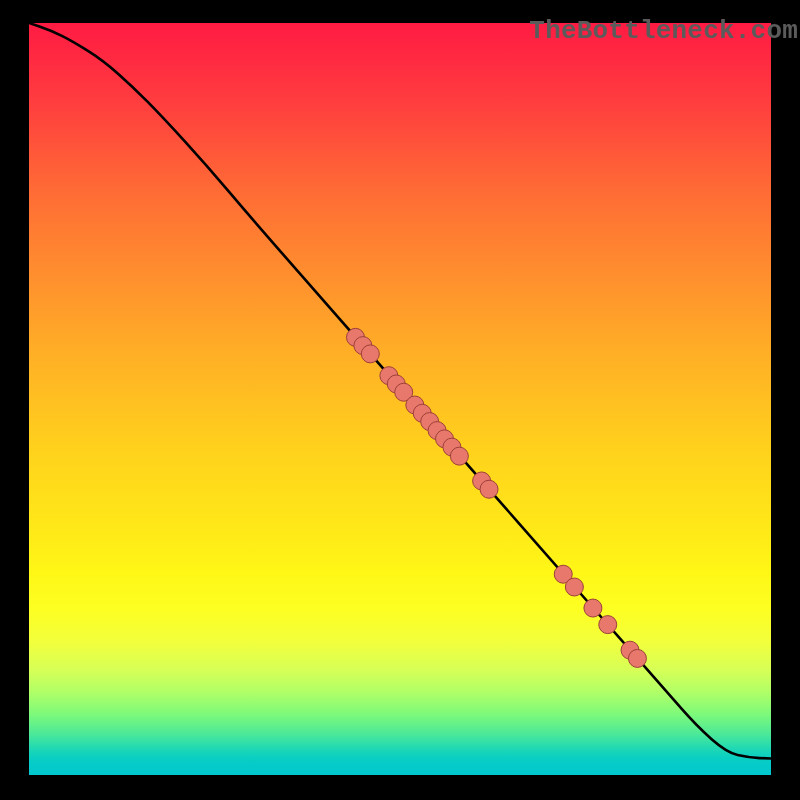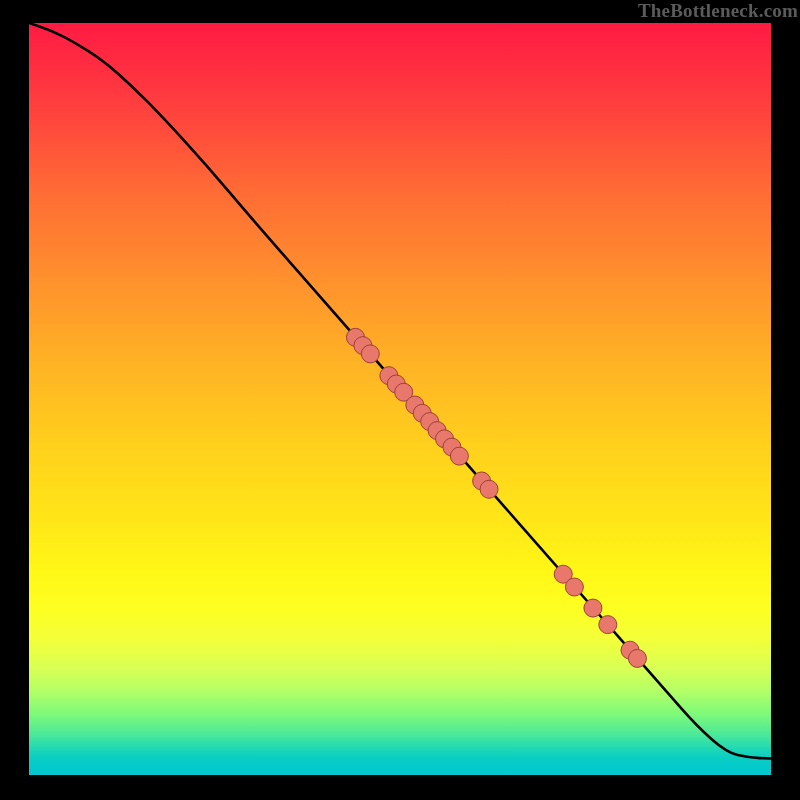--- a/index.html
+++ b/index.html
@@ -41,24 +41,24 @@
       #05cbc9 98.5%,
       #02c8cf 100%
     );
   }
   svg.curve {
     position: absolute;
     inset: 0;
   }
   .watermark {
     position: absolute;
-    top: 0px;
+    top: 16px;
     right: 2px;
-    font-family: Liberation Serif, serif;
-    font-size: 19px;
+    font-family: Liberation Mono, monospace;
+    font-size: 26px;
     font-weight: 600;
     color: #5b5b5b;
     letter-spacing: 0.2px;
     user-select: none;
   }
 </style>
 </head>
 <body>
 
 <div class="frame">

